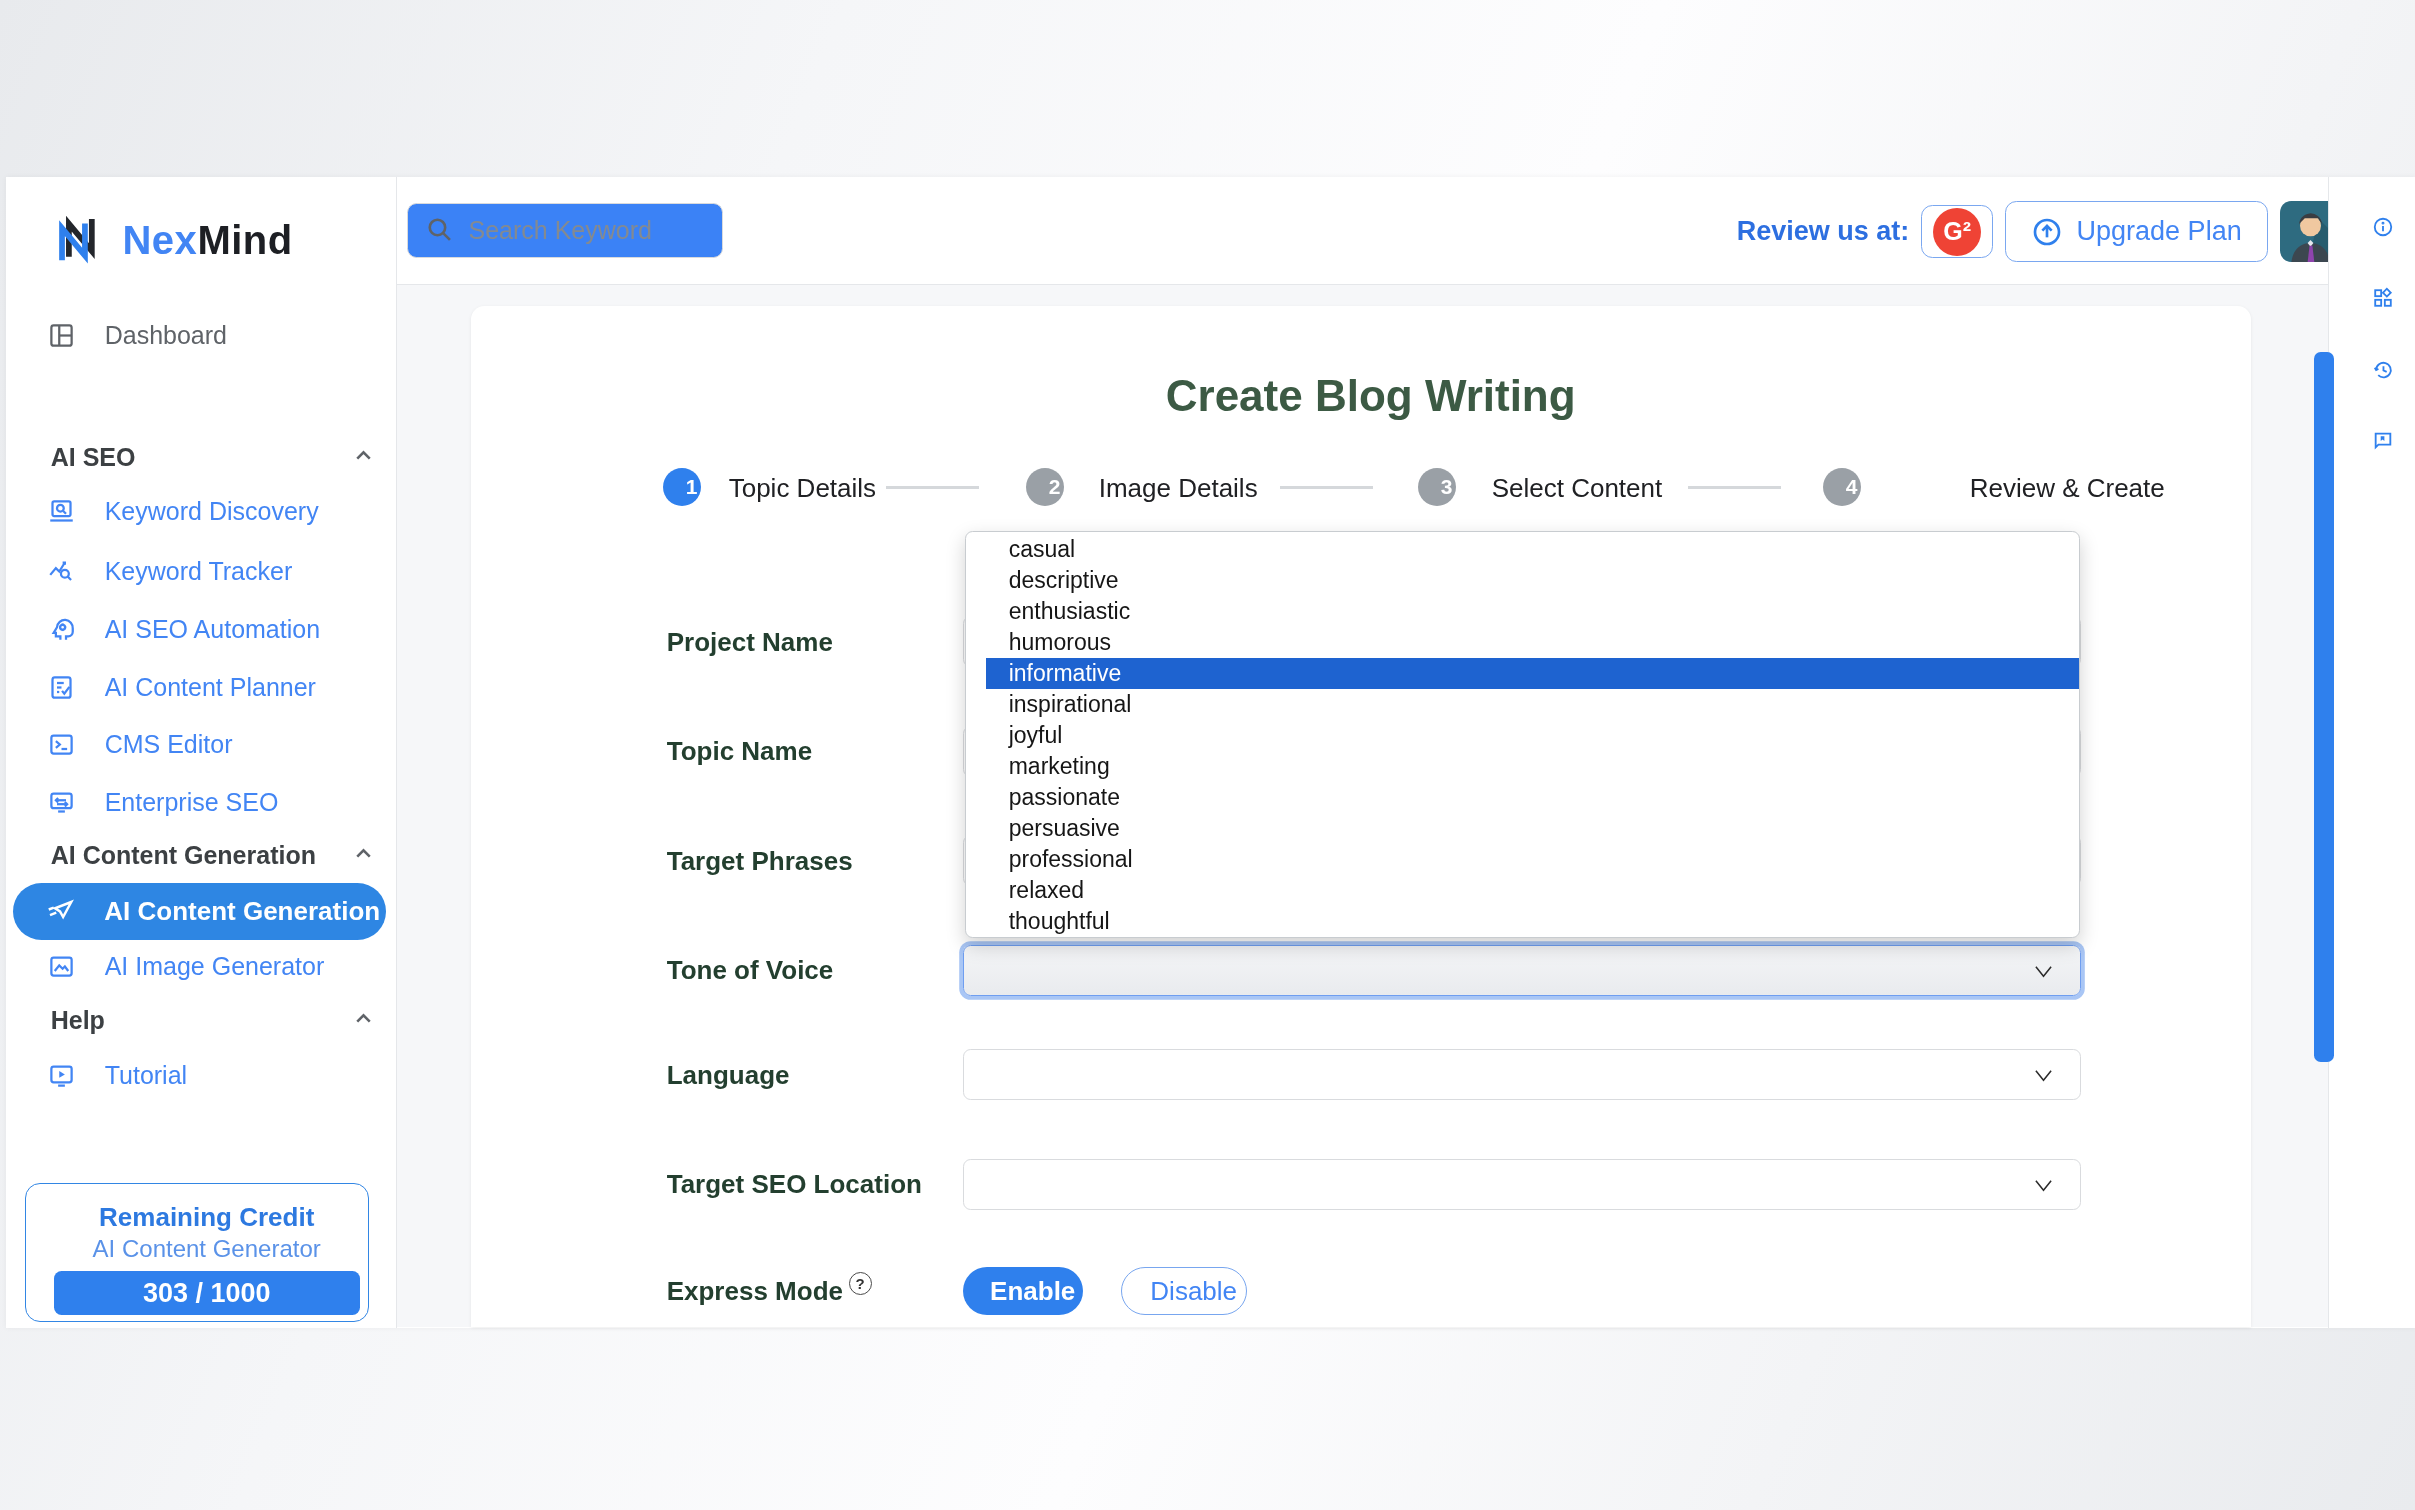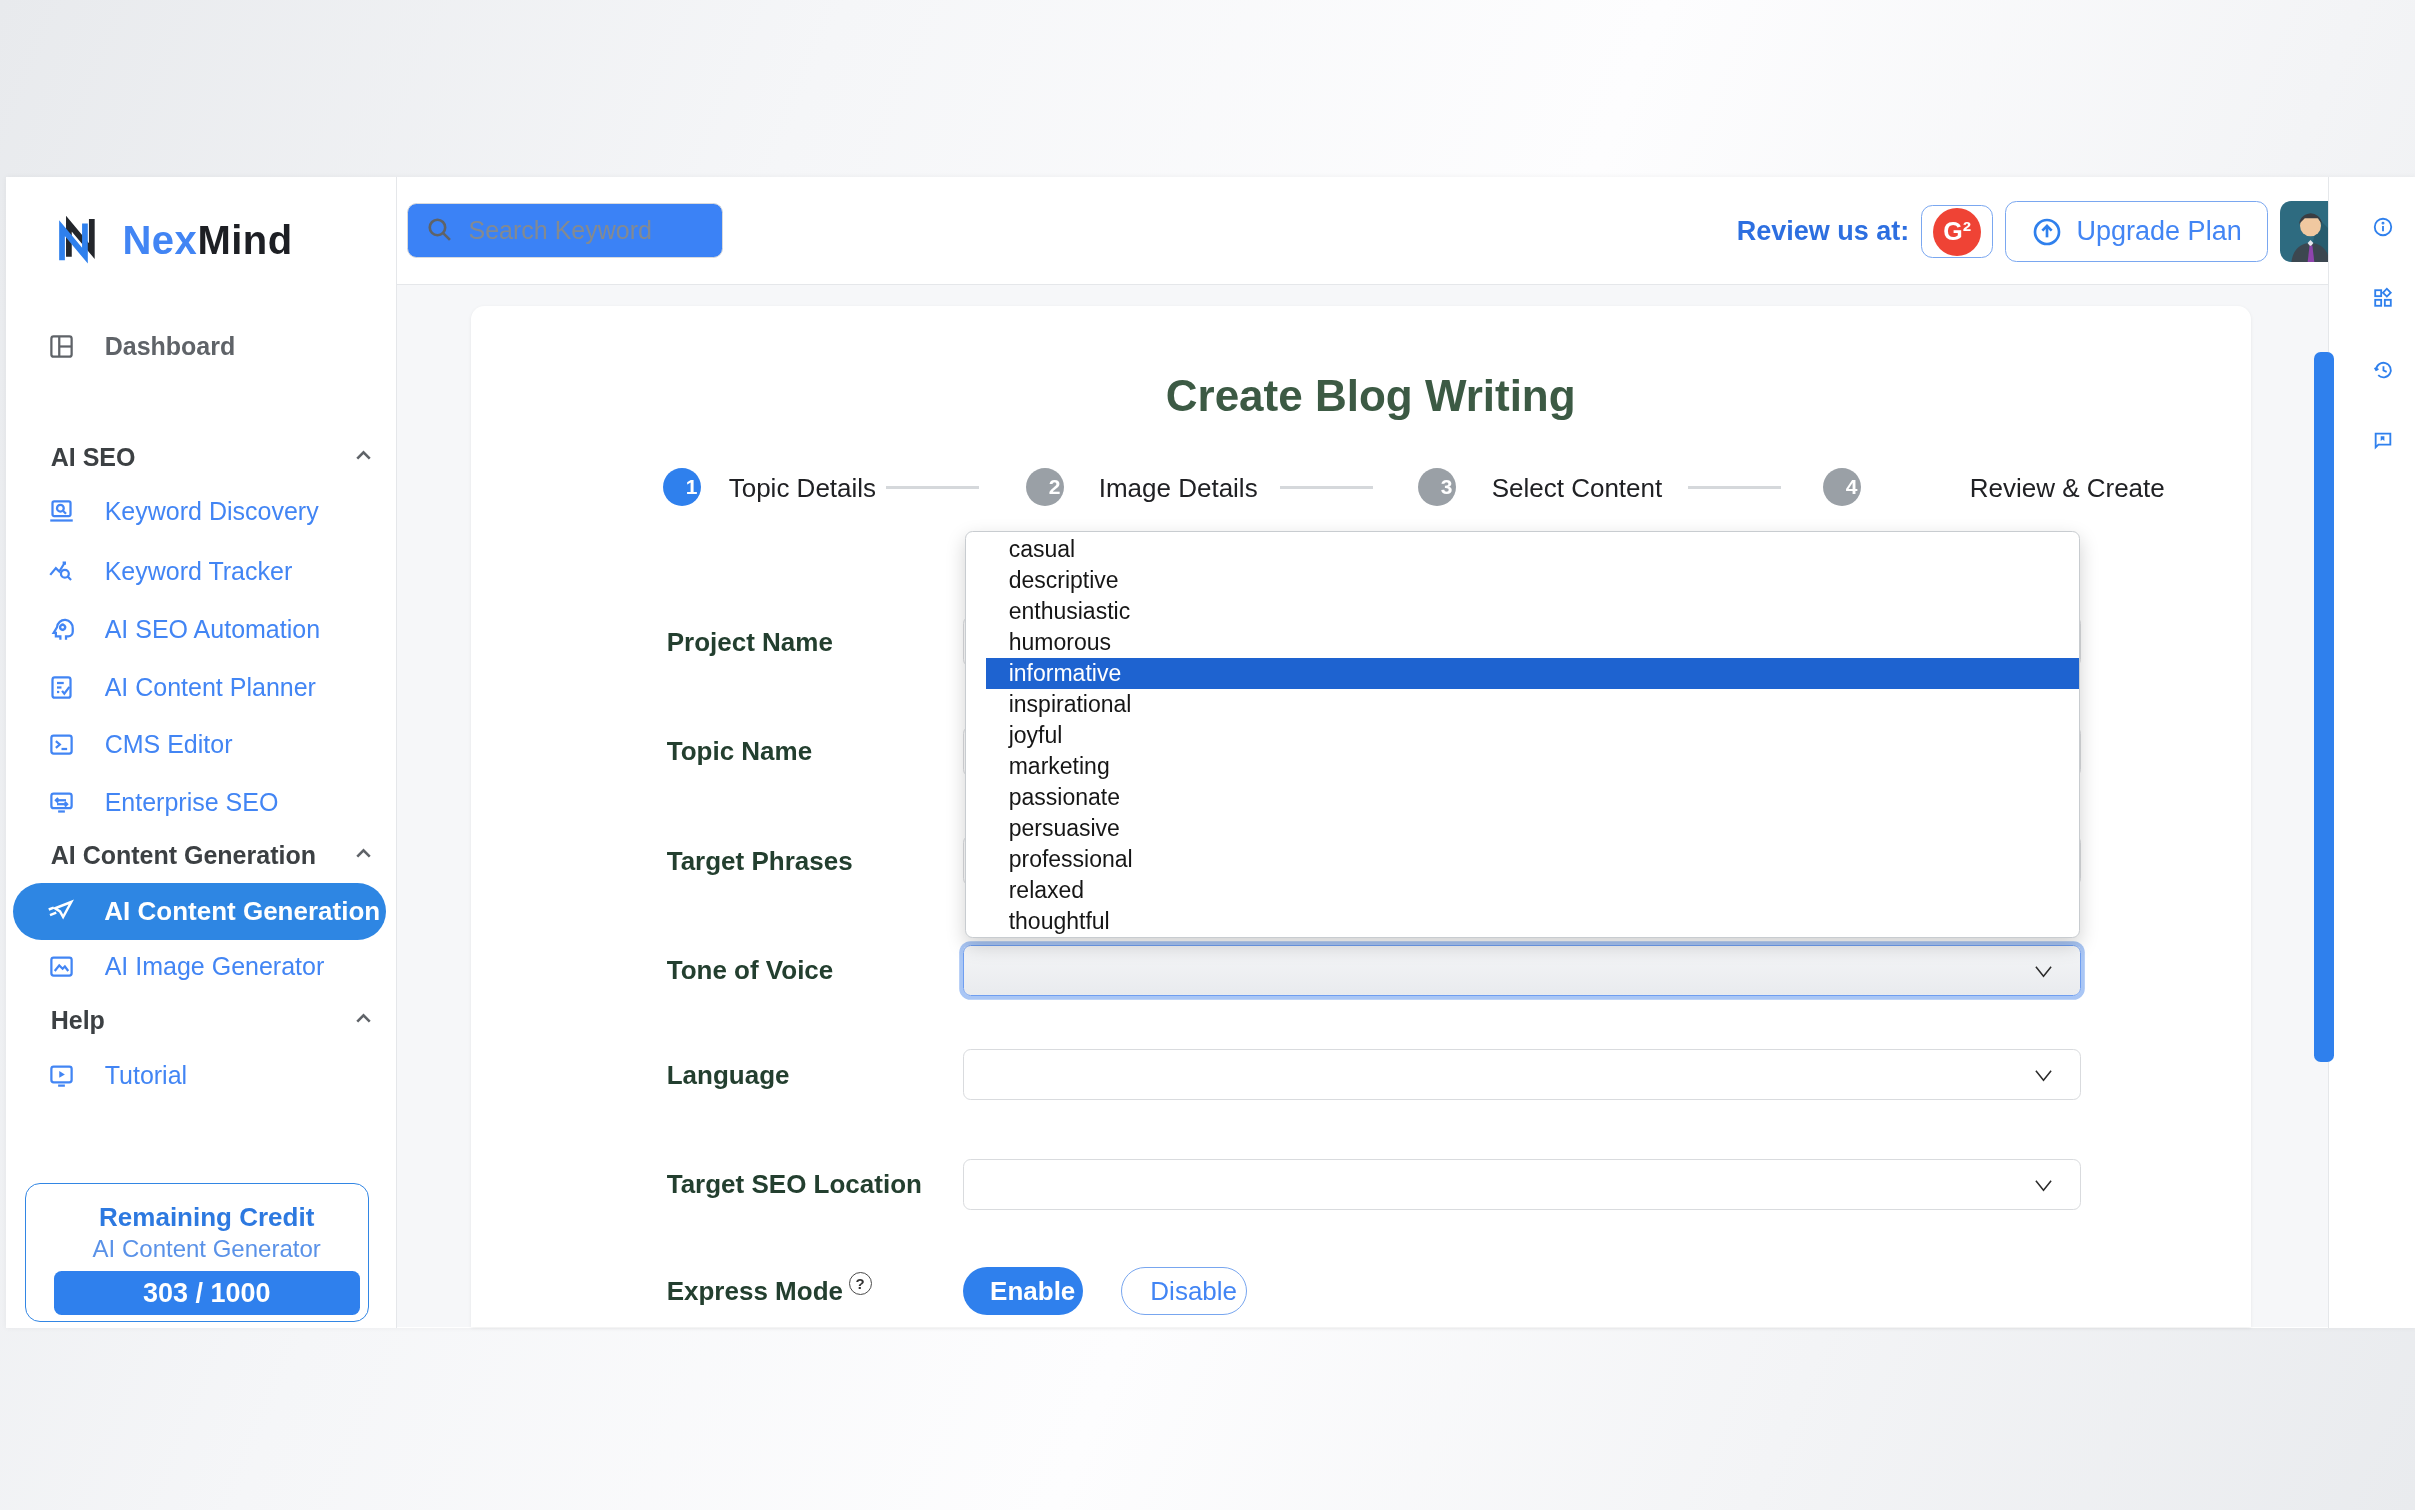--- a/index.html
+++ b/index.html
@@ -90,21 +90,21 @@
       <div class="abs logo-row">
         <span>
           <svg width="55" height="55" viewBox="0 0 48 48" fill="none">
             <polyline points="13,40 13,11 33,35 33,7" stroke="#23262b" stroke-width="5" fill="none"></polyline>
             <polyline points="7,43 7,15 27,39 27,11" stroke="#2f80ed" stroke-width="5" fill="none"></polyline>
           </svg>
         </span>
         <span class="logo-text"><span class="b1">Nex</span><span class="b2">Mind</span></span>
       </div>
 
-      <div class="abs nav-item gray" style="top:148px;font-weight:bold;">
+      <div class="abs nav-item gray" style="top:137px;">
         <span class="nicon">
           <svg width="27" height="27" viewBox="0 0 24 24" fill="none" stroke="#5f6368" stroke-width="2">
             <rect x="3" y="3" width="18" height="18" rx="2"></rect>
               <line x1="10" y1="3" x2="10" y2="21"></line>
               <line x1="10" y1="12" x2="21" y2="12"></line>
           </svg>
         </span>
         <span class="nlabel">Dashboard</span>
       </div>
 

